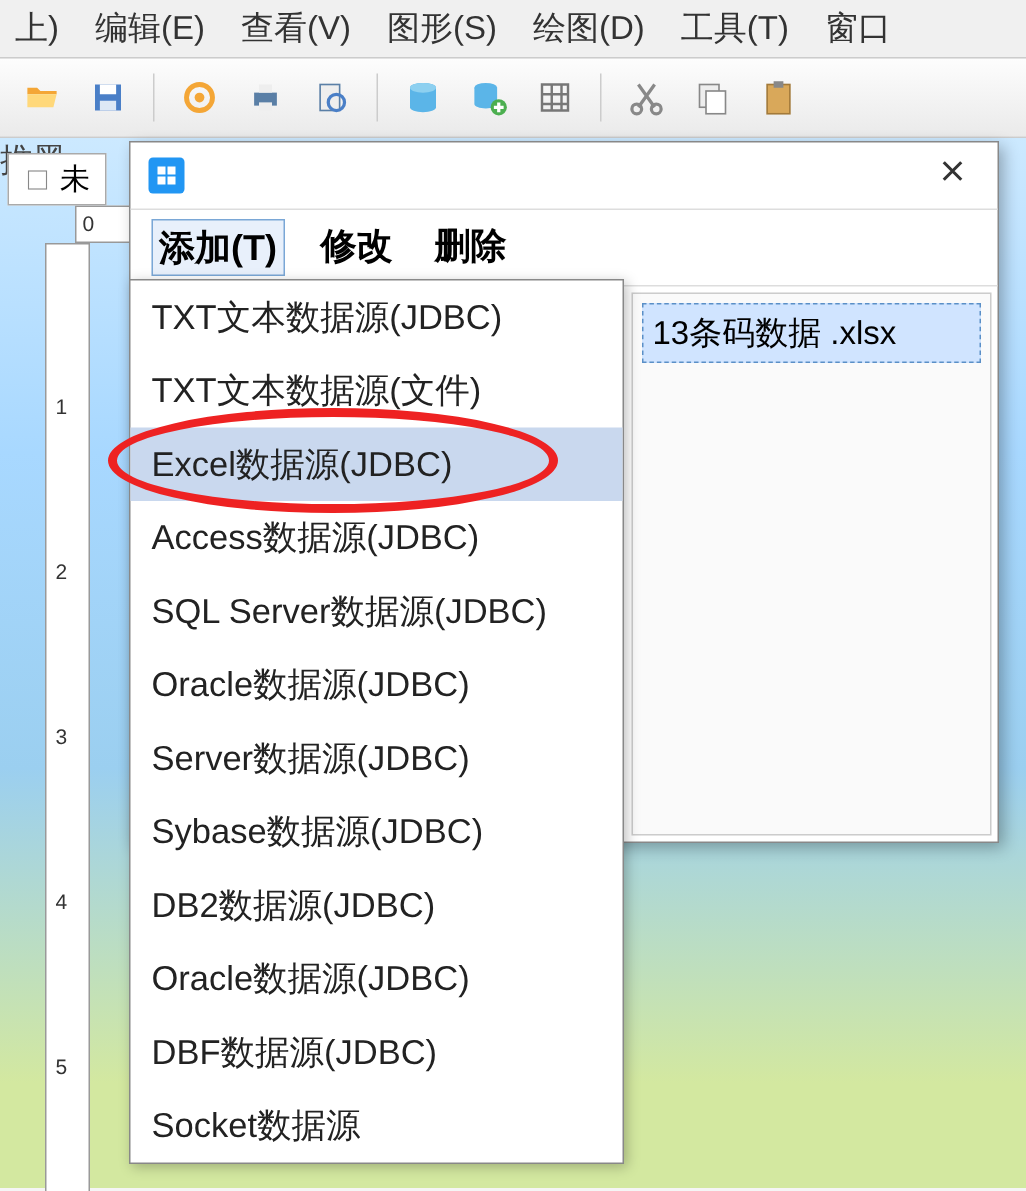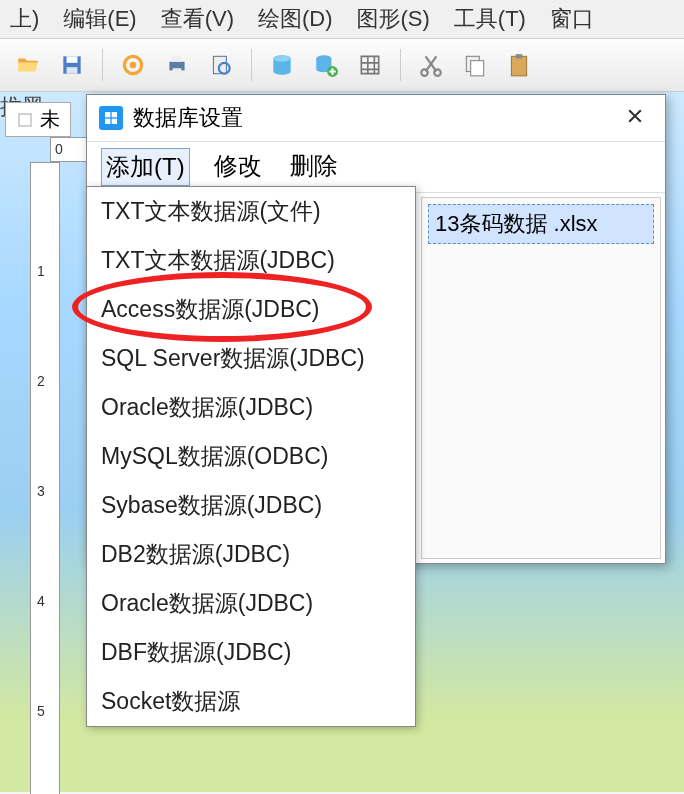--- a/index.html
+++ b/index.html
@@ -137,20 +137,21 @@
     .dialog-menu {
       display: flex;
       gap: 20px;
       padding: 6px 14px;
       font-size: 24px;
       border-bottom: 1px solid #ddd;
     }
     .dialog-menu-item {
       cursor: pointer;
       padding: 2px 4px;
+      font-weight: bold;
     }
     .dialog-menu-item.active {
       border: 1px solid #7aa7d6;
       background: #e8f0fb;
     }
     .dialog-body {
       display: flex;
       height: 370px;
     }
     .file-list {
@@ -199,22 +200,22 @@
       pointer-events: none;
     }
   </style>
 </head>
 <body>
 
 <div class="menubar">
   <span class="menubar-item">上)</span>
   <span class="menubar-item">编辑(E)</span>
   <span class="menubar-item">查看(V)</span>
+  <span class="menubar-item">图形(S)</span>
   <span class="menubar-item">绘图(D)</span>
-  <span class="menubar-item">图形(S)</span>
   <span class="menubar-item">工具(T)</span>
   <span class="menubar-item">窗口</span>
 </div>
 
 <div class="toolbar">
   <div class="toolbar-btn">
     <svg width="26" height="26" viewBox="0 0 24 24">
         <path fill="#f4a636" d="M3 6h6l2 2h10v2H3z"></path>
         <path fill="#ffd87a" d="M3 10h18l-2 8H3z"></path>
       </svg>
@@ -313,21 +314,20 @@
   <div class="dialog-title">
     <div class="dialog-title-left">
       <div class="dialog-icon">
         <svg width="16" height="16" viewBox="0 0 24 24">
             <rect x="3" y="3" width="8" height="8" fill="#fff"></rect>
             <rect x="13" y="3" width="8" height="8" fill="#fff"></rect>
             <rect x="3" y="13" width="8" height="8" fill="#fff"></rect>
             <rect x="13" y="13" width="8" height="8" fill="#fff"></rect>
           </svg>
       </div>
-      <span>数据库设置</span>
     </div>
     <span class="close-btn">
       <svg width="20" height="20" viewBox="0 0 24 24">
           <path d="M5 5l14 14M19 5L5 19" stroke="#333" stroke-width="2.5"></path>
         </svg>
     </span>
   </div>
   <div class="dialog-menu">
     <span class="dialog-menu-item active">添加(T)</span>
     <span class="dialog-menu-item">修改</span>
@@ -335,26 +335,27 @@
   </div>
   <div class="dialog-body">
     <div style="width:330px"></div>
     <div class="file-list">
       <div class="file-item">13条码数据 .xlsx</div>
     </div>
   </div>
 </div>
 
 <div class="dropdown">
+  <div class="dropdown-item">TXT文本数据源(JDBC)</div>
   <div class="dropdown-item">TXT文本数据源(文件)</div>
-  <div class="dropdown-item">TXT文本数据源(JDBC)</div>
+  <div class="dropdown-item highlighted">Excel数据源(JDBC)</div>
   <div class="dropdown-item">Access数据源(JDBC)</div>
   <div class="dropdown-item">SQL Server数据源(JDBC)</div>
   <div class="dropdown-item">Oracle数据源(JDBC)</div>
-  <div class="dropdown-item">MySQL数据源(ODBC)</div>
+  <div class="dropdown-item">Server数据源(JDBC)</div>
   <div class="dropdown-item">Sybase数据源(JDBC)</div>
   <div class="dropdown-item">DB2数据源(JDBC)</div>
   <div class="dropdown-item">Oracle数据源(JDBC)</div>
   <div class="dropdown-item">DBF数据源(JDBC)</div>
   <div class="dropdown-item">Socket数据源</div>
 </div>
 
 <div class="red-circle"></div>
 
 </body></html>

